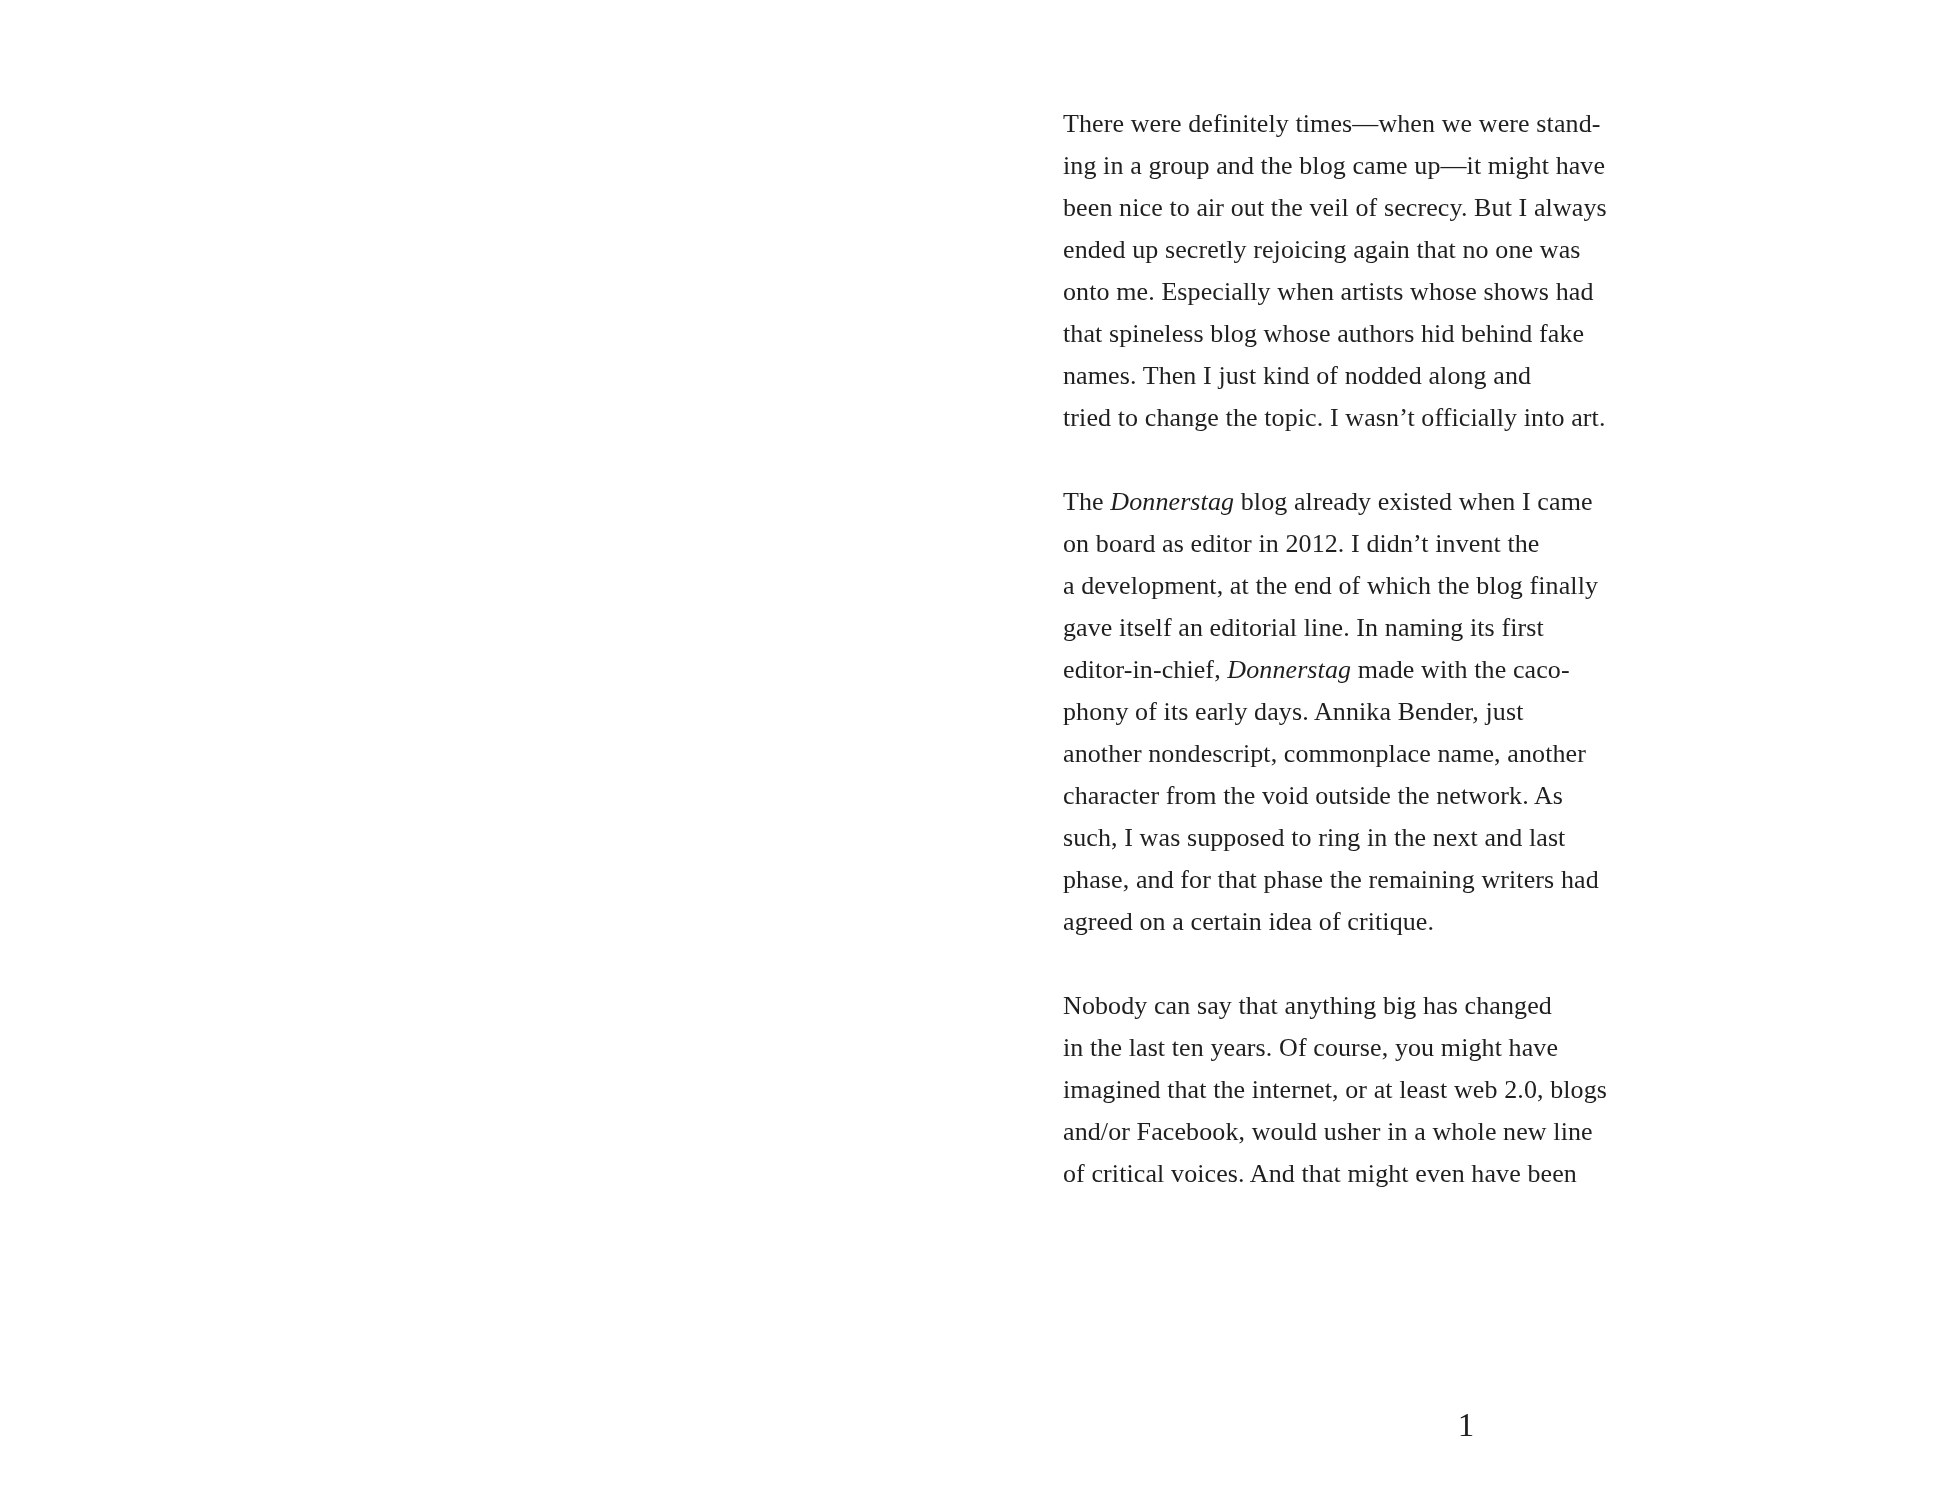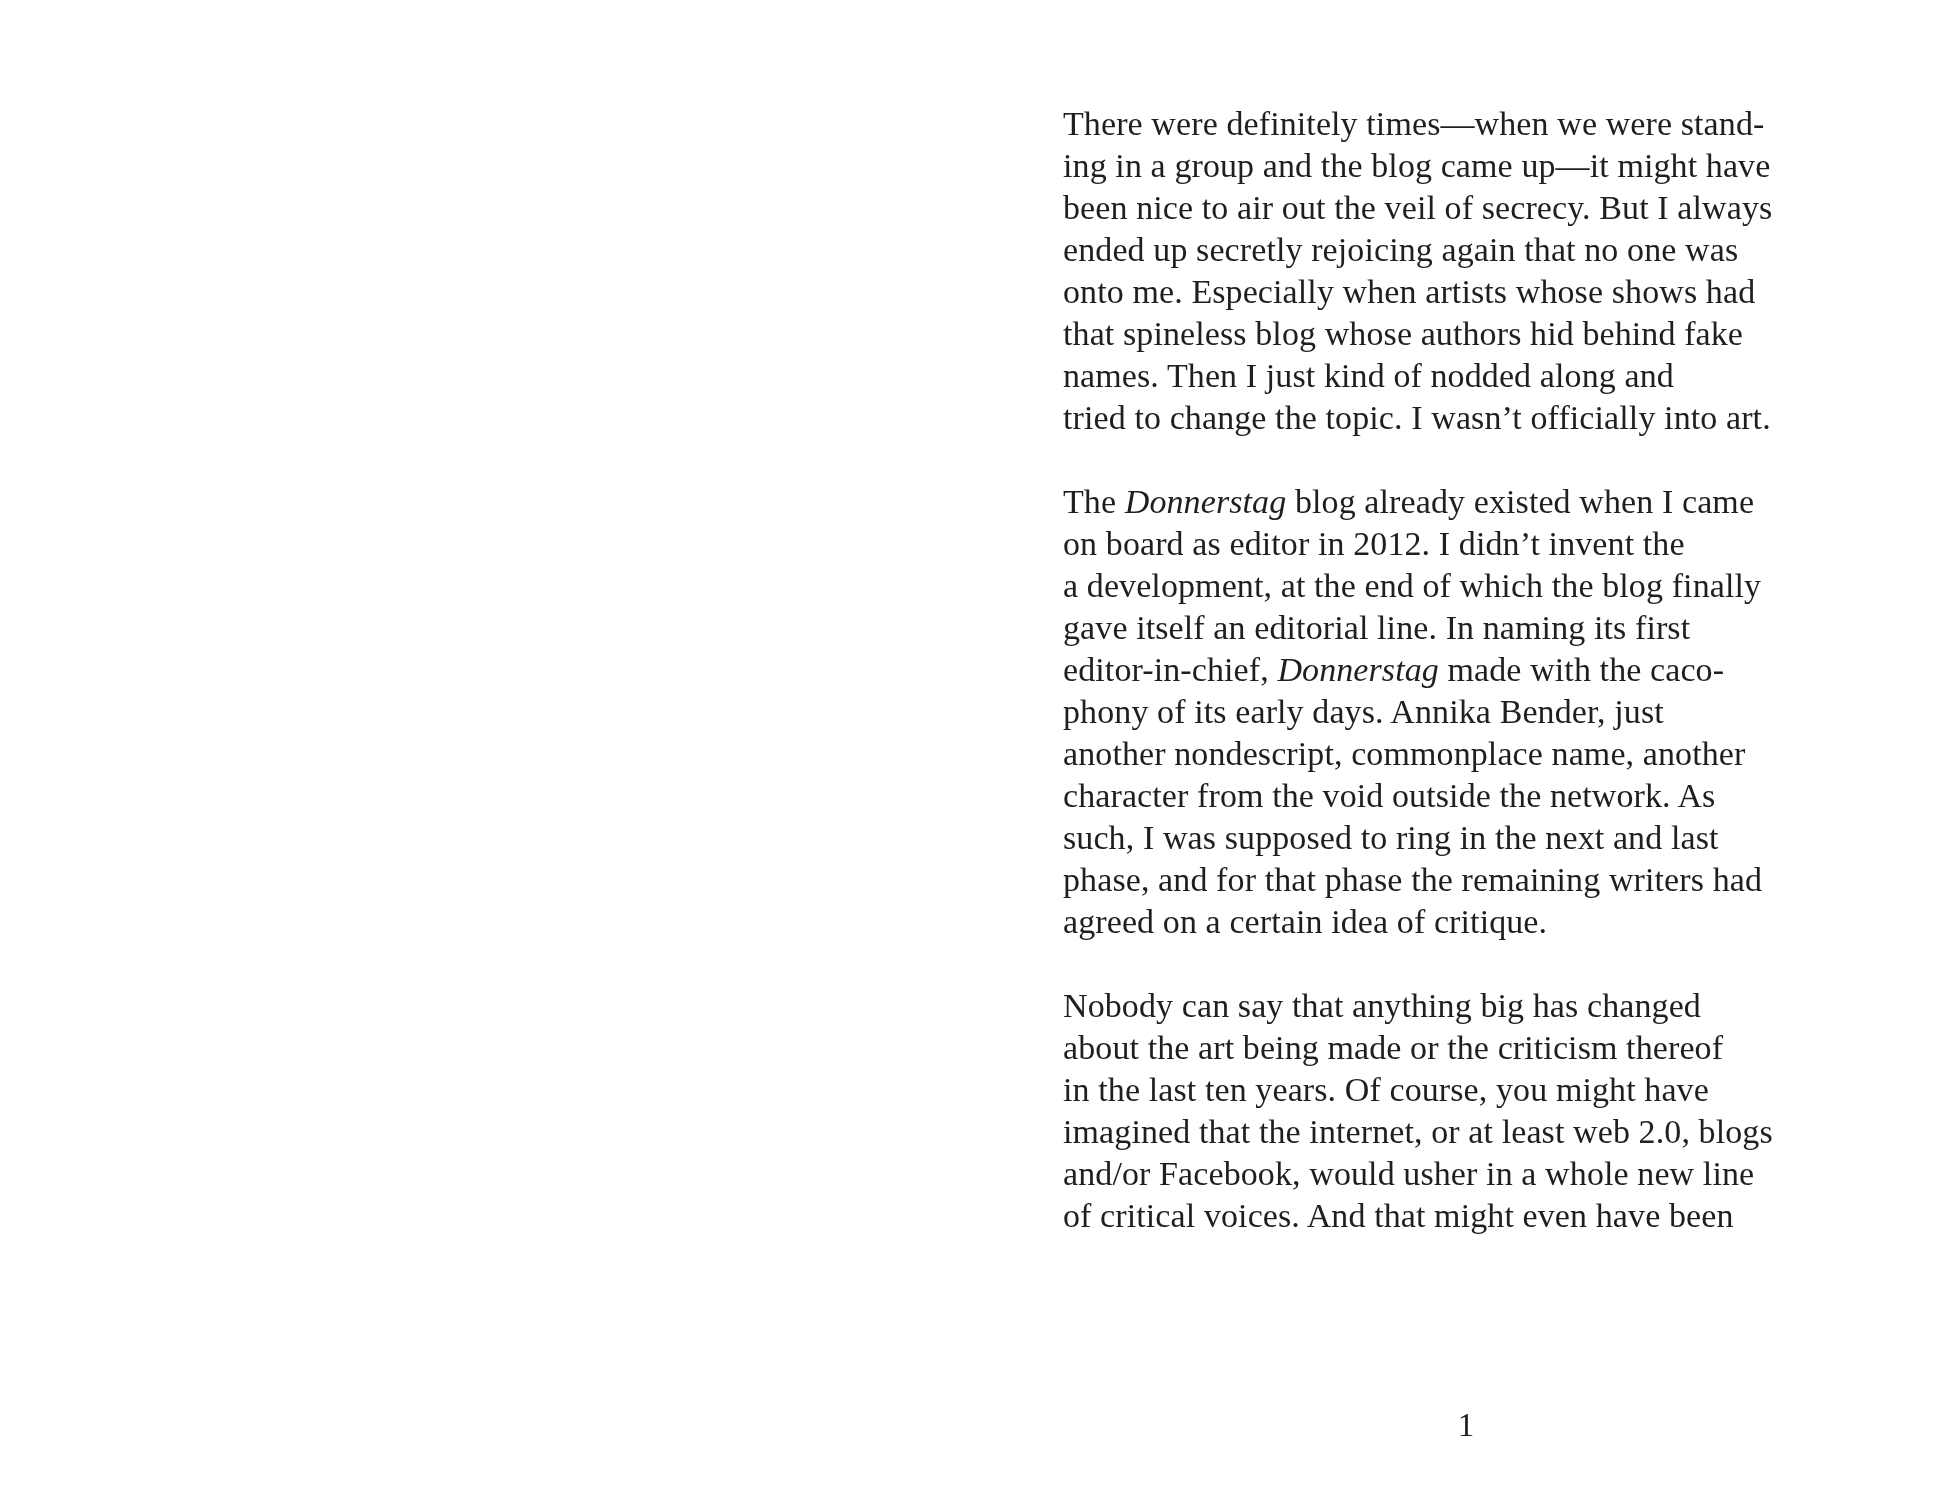--- a/index.html
+++ b/index.html
@@ -23,21 +23,21 @@
   .text-column {
     position: absolute;
     left: 1063px;
     top: 103px;
     width: 820px;
   }
   .para {
     margin: 0 0 42px 0;
   }
   .line {
-    font-size: 34px;
+    font-size: 26px;
     line-height: 42px;
     white-space: nowrap;
     letter-spacing: 0.1px;
   }
   .it {
     font-style: italic;
   }
   .folio {
     position: absolute;
     left: 1063px;
@@ -71,21 +71,20 @@
         <div class="line"><span>editor-in-chief, </span><span class="it">Donnerstag</span><span> made with the caco-</span></div>
         <div class="line"><span>phony of its early days. Annika Bender, just</span></div>
         <div class="line"><span>another nondescript, commonplace name, another</span></div>
         <div class="line"><span>character from the void outside the network. As</span></div>
         <div class="line"><span>such, I was supposed to ring in the next and last</span></div>
         <div class="line"><span>phase, and for that phase the remaining writers had</span></div>
         <div class="line"><span>agreed on a certain idea of critique.</span></div>
       </div>
       <div class="para">
         <div class="line"><span>Nobody can say that anything big has changed</span></div>
-        <div class="line"><span>about the art being made or the criticism thereof</span></div>
         <div class="line"><span>in the last ten years. Of course, you might have</span></div>
         <div class="line"><span>imagined that the internet, or at least web 2.0, blogs</span></div>
         <div class="line"><span>and/or Facebook, would usher in a whole new line</span></div>
         <div class="line"><span>of critical voices. And that might even have been</span></div>
       </div>
     </div>
   <div class="folio">1</div>
 </div>
 
 </body></html>

